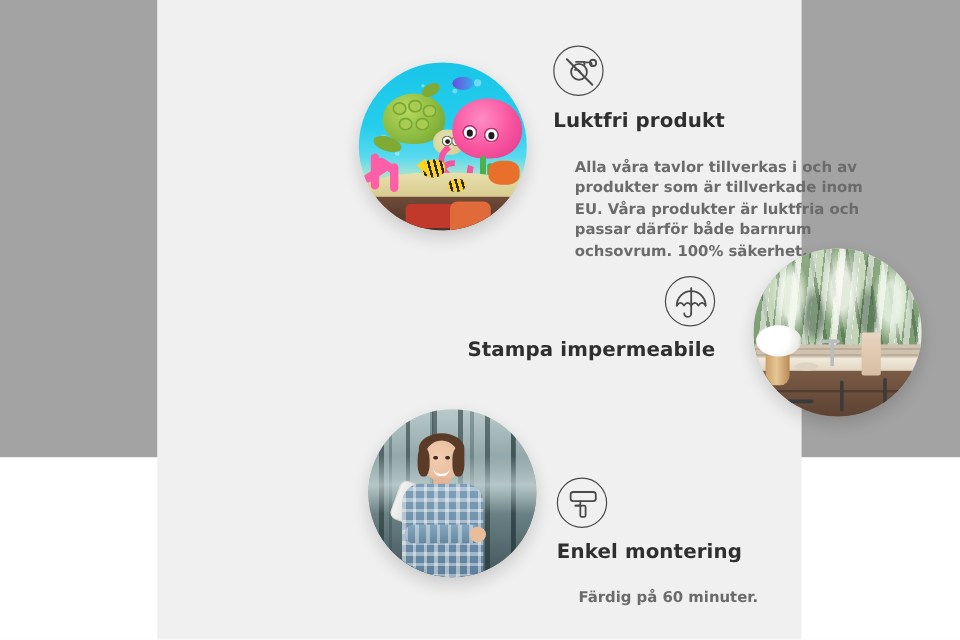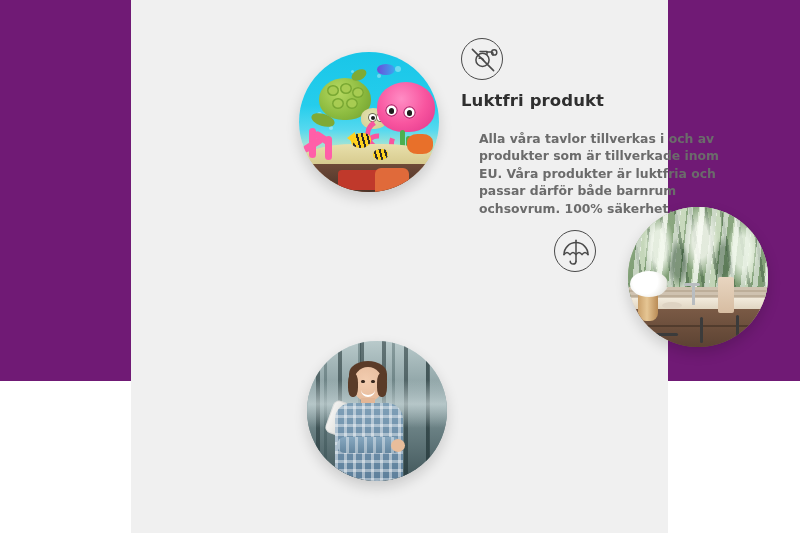--- a/index.html
+++ b/index.html
@@ -11,21 +11,21 @@
     width: 800px;
     height: 533px;
     overflow: hidden;
     font-family: "DejaVu Sans", "Liberation Sans", sans-serif;
   }
 
   .page {
     position: relative;
     width: 800px;
     height: 381px;
-    background: #701a75;
+    background: #a3a3a3;
   }
 
   
   .panel {
     position: absolute;
     left: 131px;
     top: 0;
     width: 537px;
     height: 533px;
     background: #f0f0f0;
@@ -330,20 +330,21 @@
     <div class="feature feature-2">
       <div class="f-icon">
         <svg width="42" height="42" viewBox="0 0 42 42" fill="none" stroke="#4a4a4a" stroke-width="1.5" stroke-linecap="round" stroke-linejoin="round">
           <path d="M9 23.6 a12 12 0 0 1 24 0"></path>
           <path d="M9 23.6 q3 -4.4 6 0 q3 -4.4 6 0 q3 -4.4 6 0 q3 -4.4 6 0"></path>
           <line x1="21" y1="11.6" x2="21" y2="30.2"></line>
           <path d="M21 30.2 a2.9 2.9 0 0 1 -5.8 0"></path>
           <line x1="21" y1="9.2" x2="21" y2="11.6"></line>
         </svg>
       </div>
+      <h3 class="f-title">Stampa impermeabile</h3>
     </div>
 
     <div class="photo photo-bath">
       <div class="leafwall"></div>
       <div class="backsplash"></div>
       <div class="counter"></div>
       <div class="vanity">
         <div class="vanity-line" style="top:16px;"></div>
         <div class="handle-h" style="left:22px;top:24px;width:28px;"></div>
         <div class="handle-v" style="left:72px;top:8px;height:26px;"></div>
@@ -369,15 +370,27 @@
       </div>
       <div class="hair2"></div>
       <div class="hair3"></div>
       <div class="smile"></div>
       <div class="neck"></div>
       <div class="torso"></div>
       <div class="arm"></div>
       <div class="hand"></div>
     </div>
 
+    <div class="feature feature-3">
+      <div class="f-icon">
+        <svg width="42" height="42" viewBox="0 0 42 42" fill="none" stroke="#4a4a4a" stroke-width="1.5" stroke-linecap="round" stroke-linejoin="round">
+          <rect x="10.5" y="11" width="21" height="7.6" rx="2.2"></rect>
+          <path d="M18.6 18.6 v2.2 a1.6 1.6 0 0 1 -1.6 1.6 h-2.4"></path>
+          <path d="M14.6 22.4 h4.2"></path>
+          <rect x="18.6" y="22.4" width="4.4" height="9.4" rx="1.3"></rect>
+        </svg>
+      </div>
+      <h3 class="f-title">Enkel montering</h3>
+      <p class="f-body">Färdig på 60 minuter.</p>
+    </div>
 
   </div>
 </div>
 
 </body></html>

